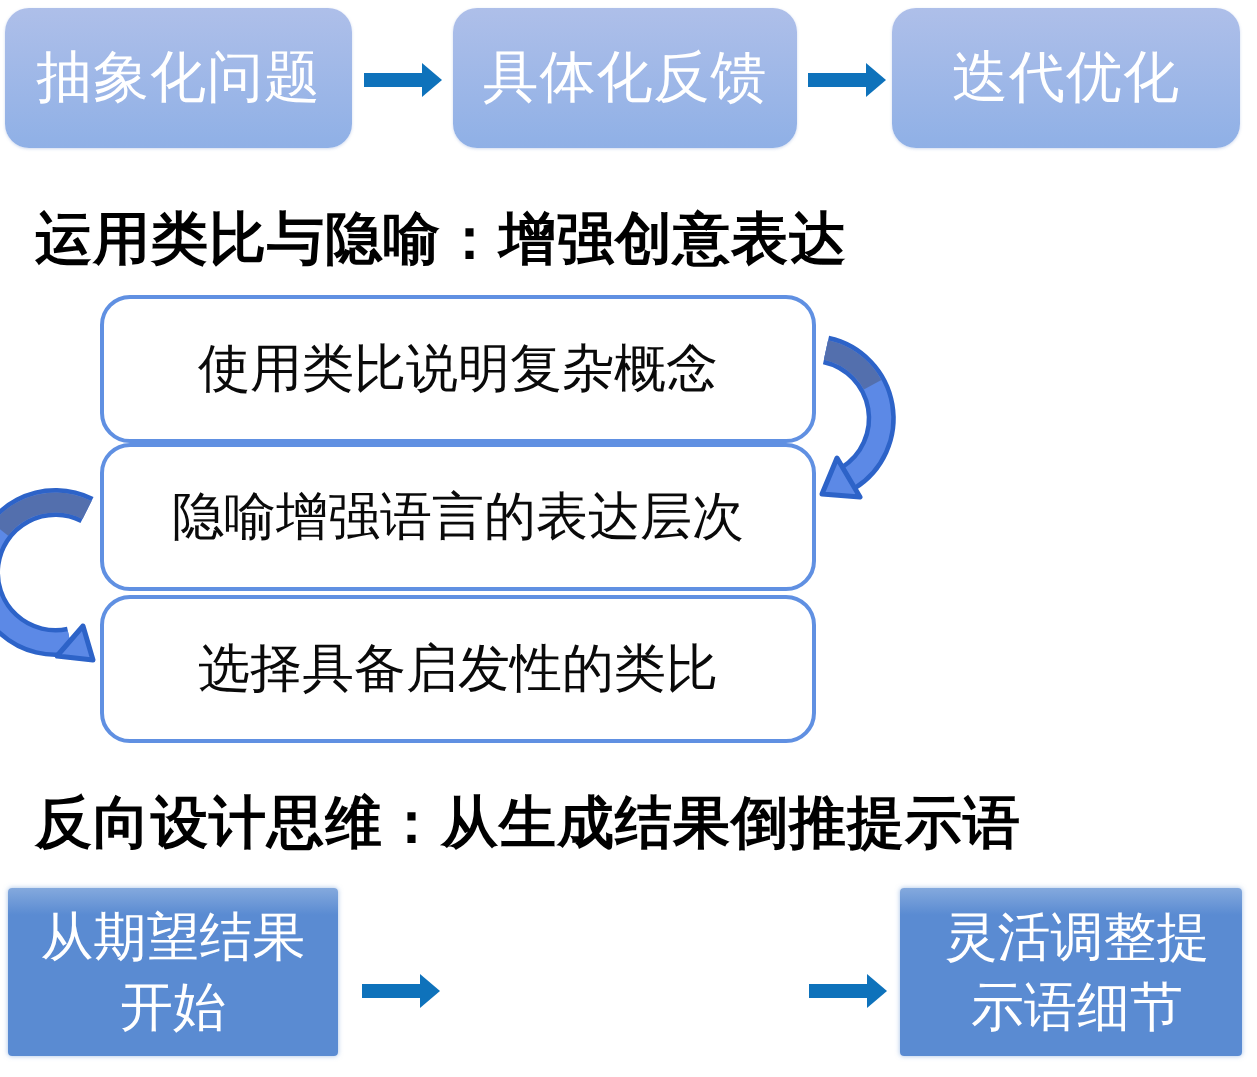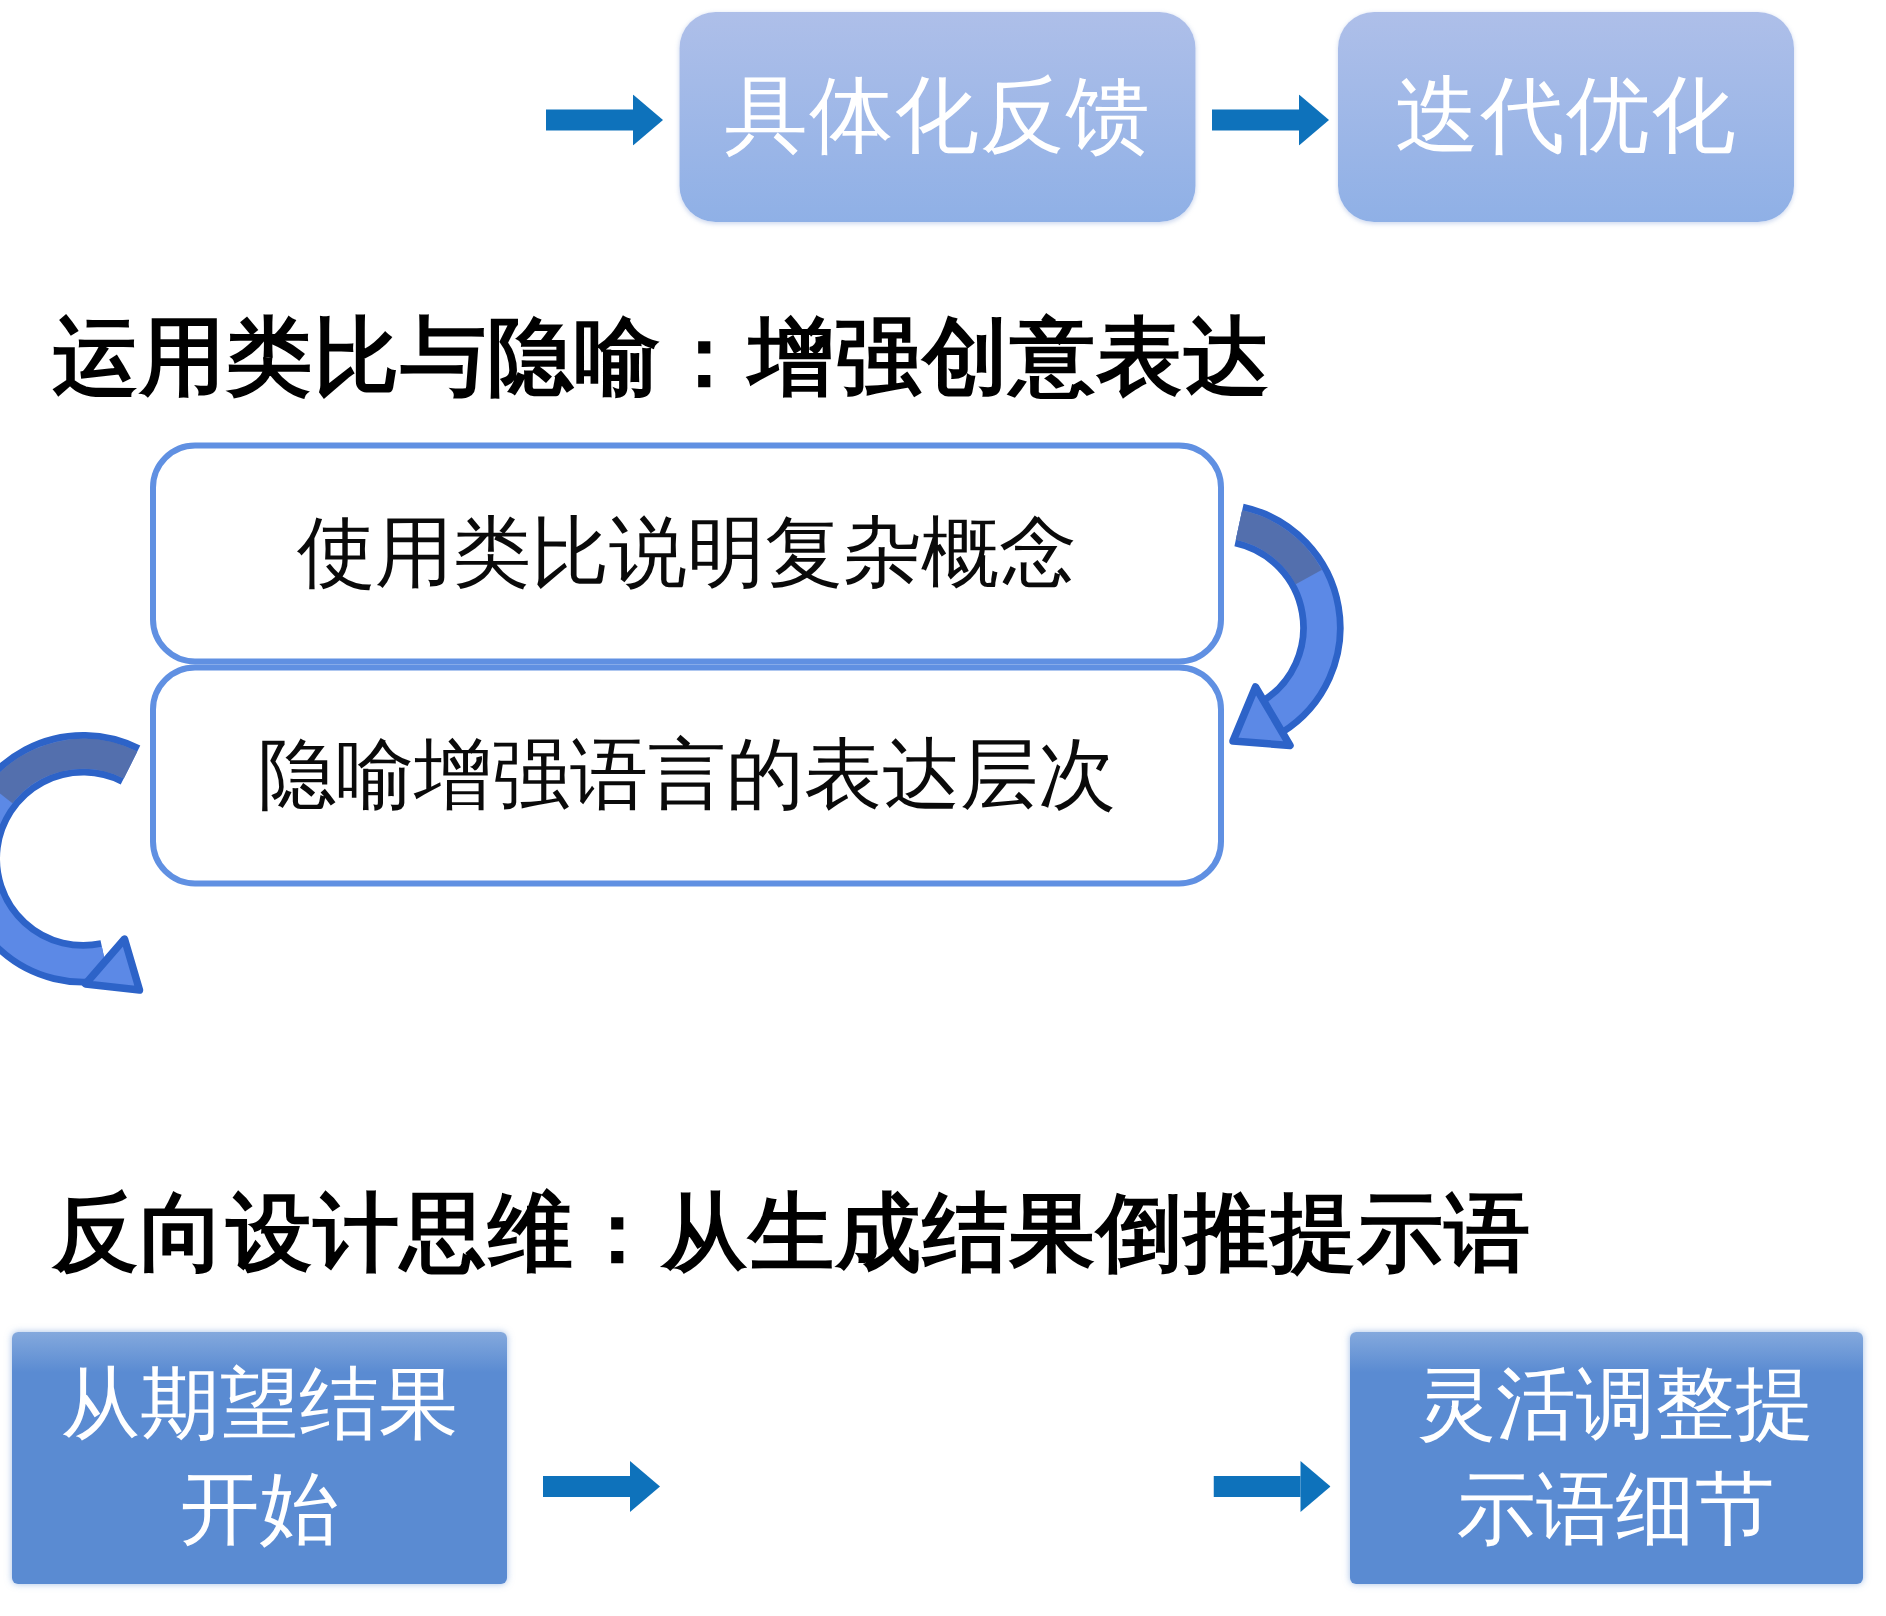--- a/index.html
+++ b/index.html
@@ -17,21 +17,21 @@
   
   .box-top{
     position:absolute;top:8px;height:140px;border-radius:24px;
     background:linear-gradient(180deg,var(--top-box-start) 0%,var(--top-box-end) 100%);
     color:var(--box-text);font-size:56px;letter-spacing:1px;
     display:flex;align-items:center;justify-content:center;
     box-shadow:0 1px 3px rgba(120,150,210,.35);
   }
   .box-top.b1{left:5px;width:347px;}
   .box-top.b2{left:453px;width:344px;}
-  .box-top.b3{left:892px;width:304px;}
+  .box-top.b3{left:892px;width:348px;}
 
   
   .block-arrow{position:absolute;width:78px;height:34px;}
   .block-arrow .ba{fill:var(--block-arrow);}
   .ba-top1{left:364px;top:63px;}
   .ba-top2{left:808px;top:63px;}
   .ba-bot1{left:362px;top:974px;}
   .ba-bot2{left:809px;top:974px;}
 
   
@@ -73,20 +73,23 @@
   .box-bottom .lbl{white-space:pre-line;}
   .box-bottom.c1{left:8px;width:330px;}
   .box-bottom.c2{left:457px;width:330px;}
   .box-bottom.c3{left:900px;width:330px;padding-left:12px;}
 </style>
 </head>
 <body>
 
 <div class="canvas">
 
+  <div class="box-top b1">
+    <span class="lbl">抽象化问题</span>
+  </div>
   <svg class="block-arrow ba-top1" viewBox="0 0 78 34">
     <rect class="ba" x="0" y="10" width="58" height="14"></rect>
       <polygon class="ba" points="58,0 78,17 58,34"></polygon>
   </svg>
   <div class="box-top b2">
     <span class="lbl">具体化反馈</span>
   </div>
   <svg class="block-arrow ba-top2" viewBox="0 0 78 34">
     <rect class="ba" x="0" y="10" width="58" height="14"></rect>
       <polygon class="ba" points="58,0 78,17 58,34"></polygon>
@@ -95,20 +98,23 @@
     <span class="lbl">迭代优化</span>
   </div>
 
   <h2 class="heading h-analogy">运用类比与隐喻：增强创意表达</h2>
 
   <div class="box-mid m2">
     <span class="lbl">隐喻增强语言的表达层次</span>
   </div>
   <div class="box-mid m1">
     <span class="lbl">使用类比说明复杂概念</span>
+  </div>
+  <div class="box-mid m3">
+    <span class="lbl">选择具备启发性的类比</span>
   </div>
 
   <svg class="curved curved-right" viewBox="0 0 100 175">
     <path class="cb-outline" d="M 12 14 A 70 70 0 0 1 34 142"></path>
     <path class="cb-fill" d="M 12 14 A 70 70 0 0 1 34 142"></path>
     <path class="cb-shade" d="M 12 14 A 70 70 0 0 1 34 142" pathLength="100"></path>
     <polygon class="ch" points="8,158 23,122 46,161"></polygon>
   </svg>
   <svg class="curved curved-left" viewBox="0 0 110 175">
     <path class="cb-outline" d="M 79 12 A 70 70 0 1 0 62 143"></path>

